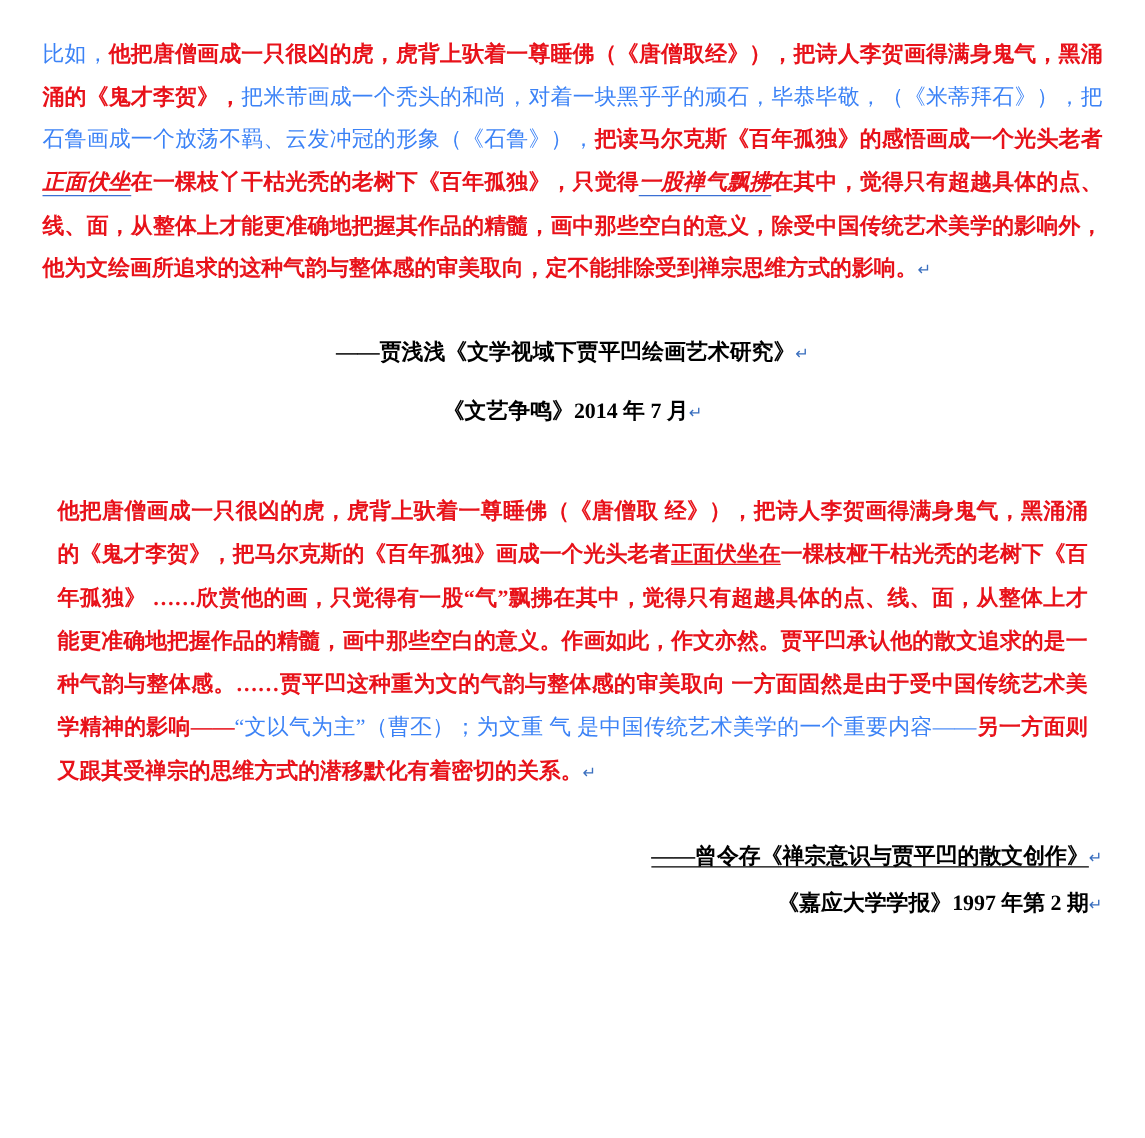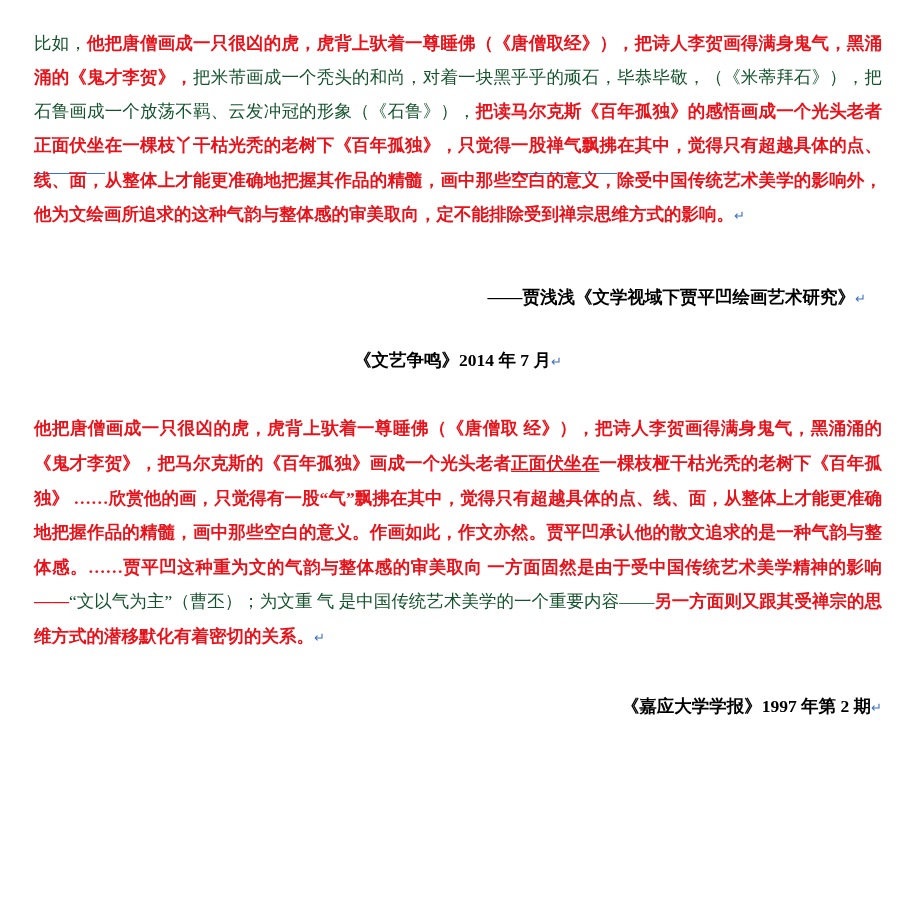--- a/index.html
+++ b/index.html
@@ -21,64 +21,65 @@
     padding: 26px 34px 0 34px;
     box-sizing: border-box;
   }
   .para {
     font-size: 17.5px;
     line-height: 1.95;
     text-align: justify;
     text-justify: inter-ideograph;
     margin: 0;
   }
-  .blk { color: #14532d; }
+  .blk { color: #3b82f6; }
   .red {
     color: #e8121a;
     font-weight: bold;
   }
   .ul {
     text-decoration: underline;
     text-decoration-thickness: 1px;
     text-underline-offset: 2px;
   }
   .ul-blue {
     border-bottom: 1.5px solid #3b6fd4;
-    padding-bottom: 18px;
+    padding-bottom: 1px;
+    font-style: italic;
   }
   .pilcrow {
     color: #3a6fbf;
     font-family: "Liberation Sans", sans-serif;
     font-size: 13px;
     font-weight: normal;
     vertical-align: baseline;
   }
   .attrib {
     font-size: 17.5px;
     line-height: 1.9;
-    text-align: right;
+    text-align: center;
     font-weight: bold;
-    margin: 16px;
+    margin: 0;
   }
   .attrib-2 {
     font-size: 17.5px;
     line-height: 1.9;
     text-align: center;
     font-weight: bold;
     margin: 0;
   }
   .spacer-sm { height: 14px; }
   .spacer-md { height: 26px; }
   .spacer-lg { height: 34px; }
   .block2 {
     font-size: 17.5px;
     line-height: 1.98;
     text-align: justify;
     text-justify: inter-ideograph;
-    margin: 0;
+    margin: 12px;
   }
   .sig {
     text-align: right;
     font-size: 17.5px;
     font-weight: bold;
     margin: 0;
   }
   .sig .ul-full {
     text-decoration: underline;
     text-decoration-thickness: 1.2px;
@@ -107,20 +108,23 @@
   </p>
 
   <div class="spacer-lg"></div>
 
   <p class="block2">
     <span class="red">他把唐僧画成一只很凶的虎，虎背上驮着一尊睡佛（《唐僧取 经》），把诗人李贺画得满身鬼气，黑涌涌的《鬼才李贺》，把马尔克斯的《百年孤独》画成一个光头老者</span><span class="red ul">正面伏坐在</span><span class="red">一棵枝桠干枯光秃的老树下《百年孤独》    ……欣赏他的画，只觉得有一股“气”飘拂在其中，觉得只有超越具体的点、线、面，从整体上才能更准确地把握作品的精髓，画中那些空白的意义。作画如此，作文亦然。贾平凹承认他的散文追求的是一种气韵与整体感。……贾平凹这种重为文的气韵与整体感的审美取向    一方面固然是由于受中国传统艺术美学精神的影响——</span><span class="blk">“文以气为主”（曹丕）；为文重  气  是中国传统艺术美学的一个重要内容——</span><span class="red">另一方面则又跟其受禅宗的思维方式的潜移默化有着密切的关系。</span><span class="pilcrow">↵</span>
   </p>
 
   <div class="spacer-md"></div>
 
+  <p class="sig">
+    <span class="ul-full">——曾令存《禅宗意识与贾平凹的散文创作》</span><span class="pilcrow">↵</span>
+  </p>
 
   <div class="spacer-sm"></div>
 
   <p class="sig">
     <span>《嘉应大学学报》1997 年第 2 期</span><span class="pilcrow">↵</span>
   </p>
 
 </div>
 
 </body></html>

